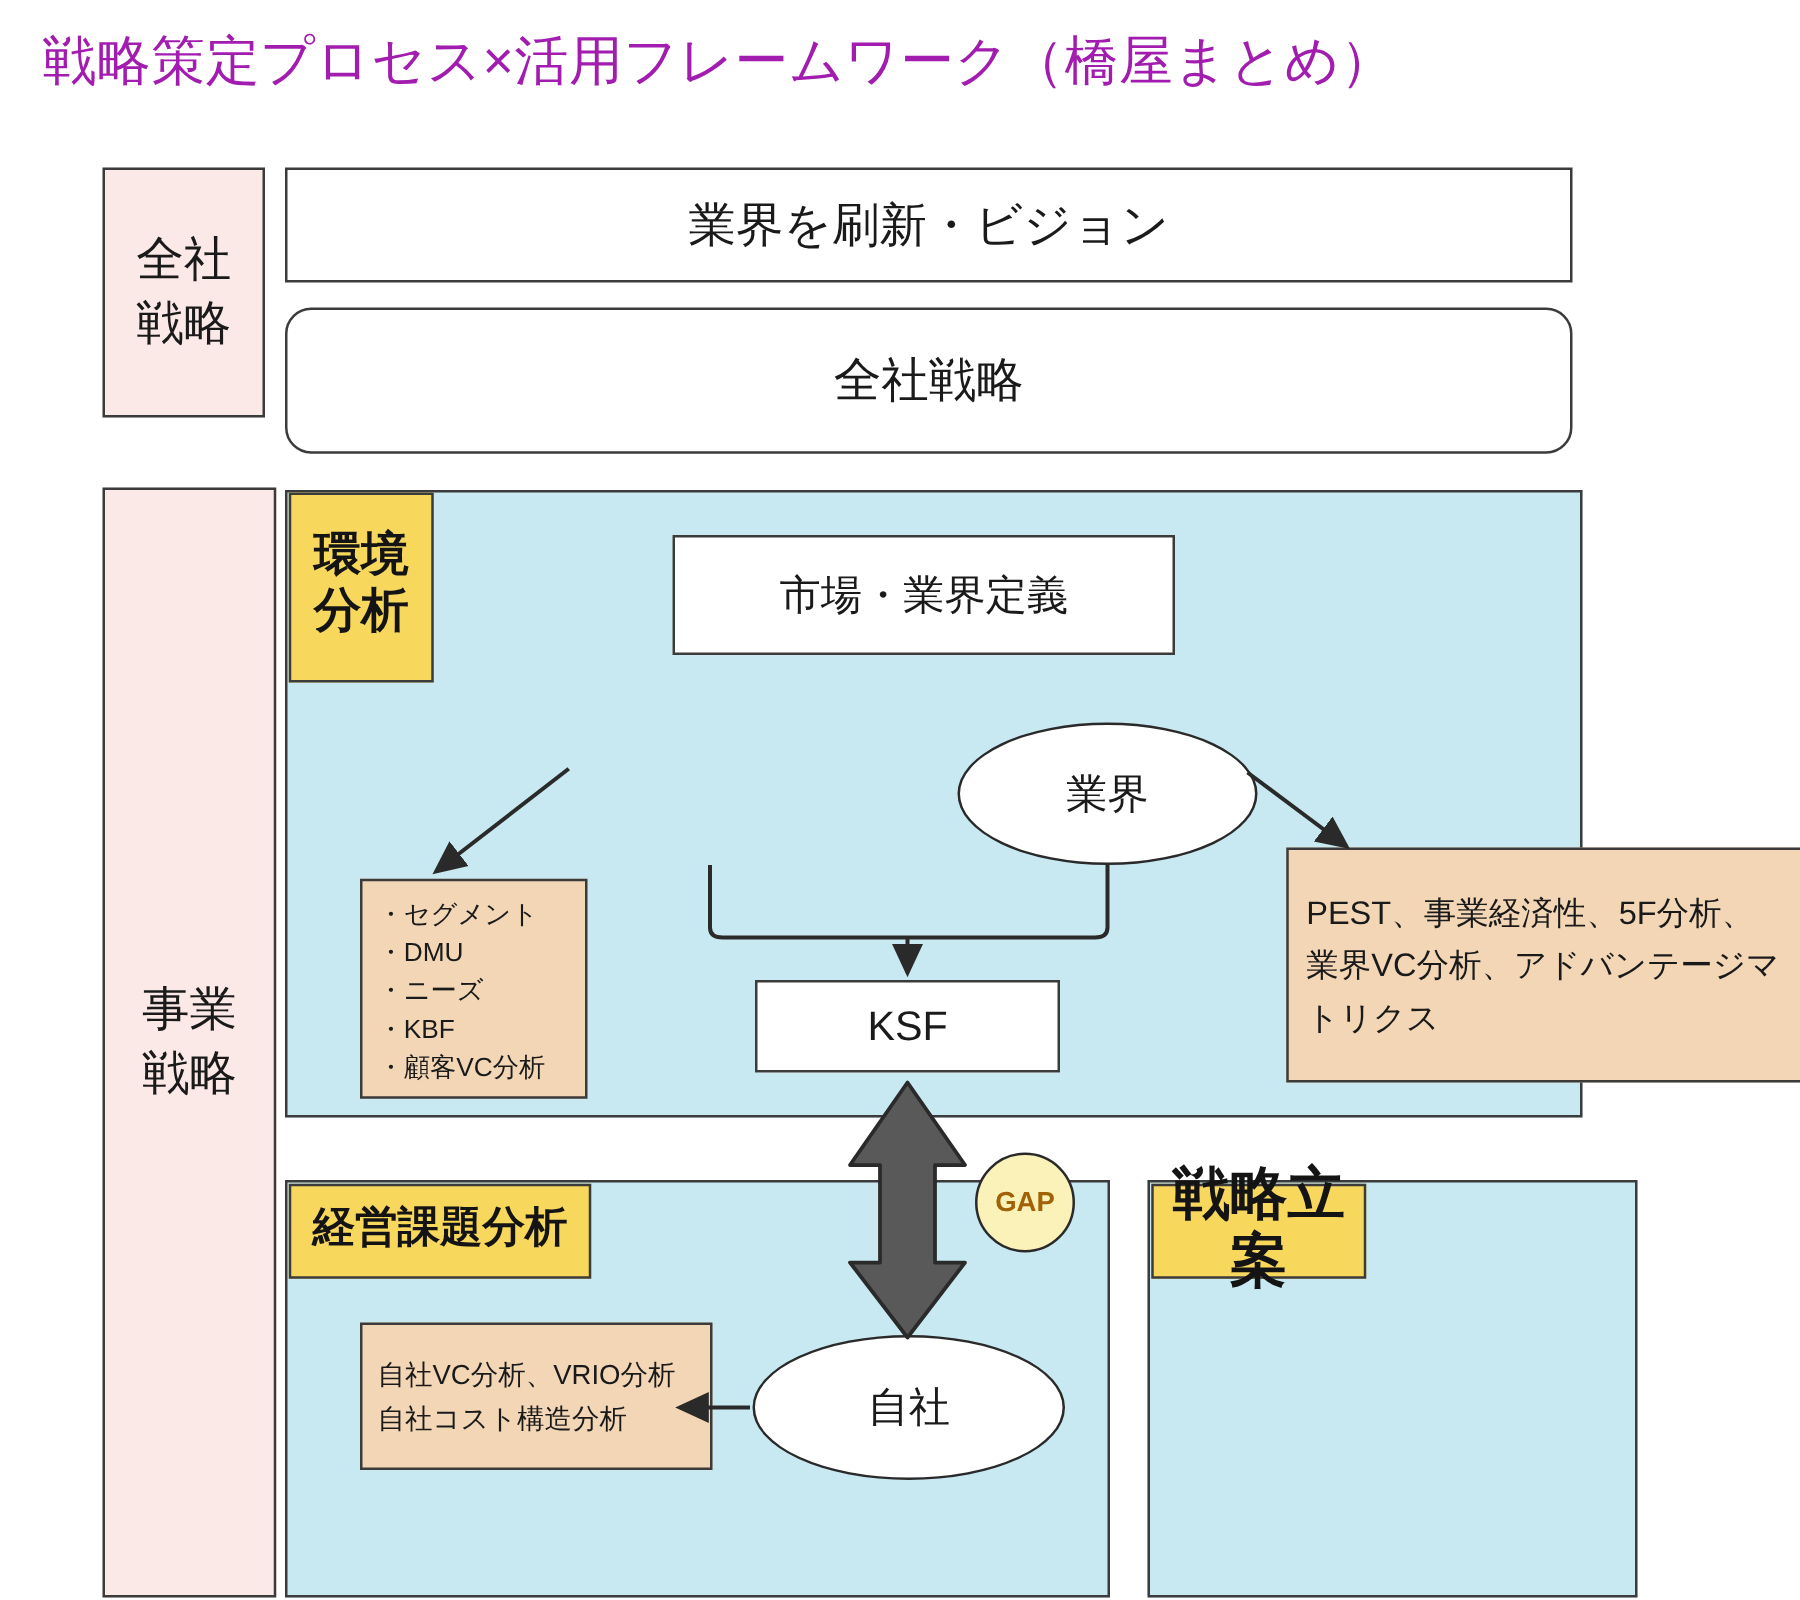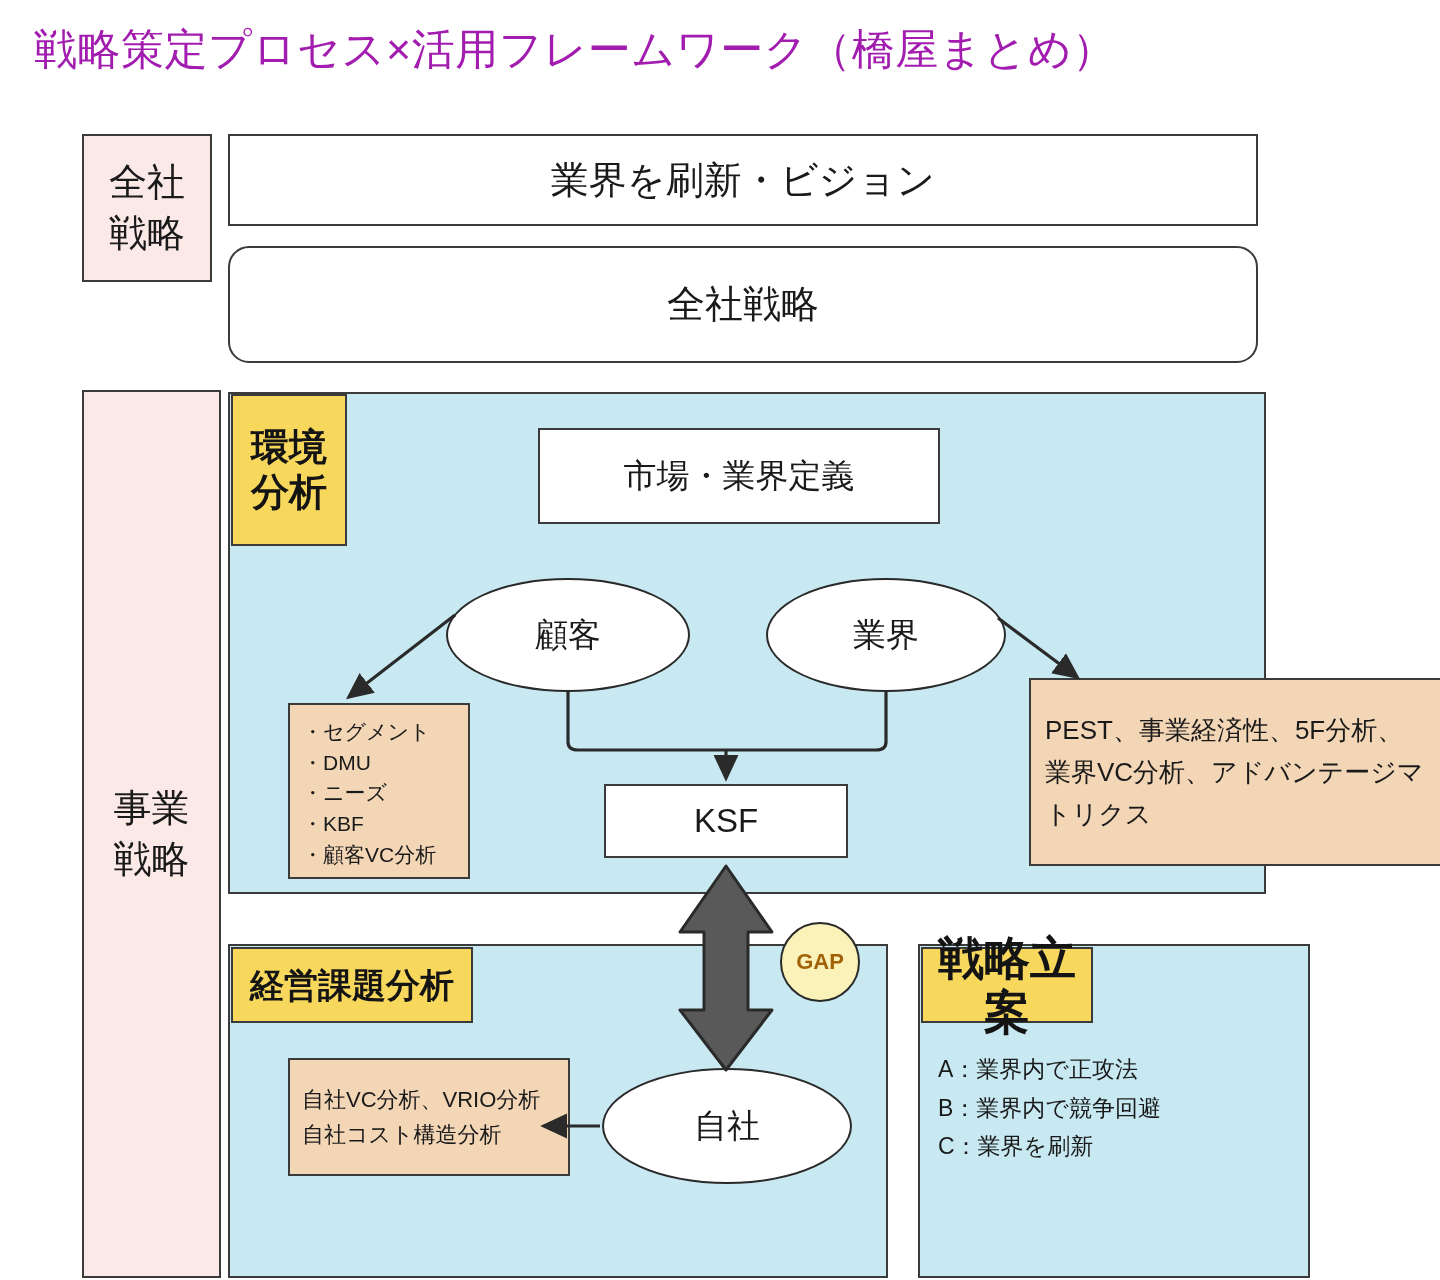--- a/index.html
+++ b/index.html
@@ -27,21 +27,21 @@
 
   
   .rail{
     background:#FBE9E7;
     border:2.5px solid #3b3b3b;
     display:flex;align-items:center;justify-content:center;
     text-align:center;
     font-size:38px;line-height:1.35;
     color:#1a1a1a;
   }
-  #rail-corp{left:82px;top:134px;width:130px;height:148px;}
+  #rail-corp{left:82px;top:134px;width:130px;height:200px;}
   #rail-biz{left:82px;top:390px;width:139px;height:888px;}
 
   
   .whitebox{
     background:#ffffff;
     border:2.5px solid #3b3b3b;
     display:flex;align-items:center;justify-content:center;
     font-size:38px;color:#1a1a1a;
   }
   #box-vision{left:228px;top:134px;width:1030px;height:92px;}
@@ -58,20 +58,21 @@
 
   
   .badge{
     background:#F7D85C;
     border:2.5px solid #3b3b3b;
     display:flex;align-items:center;justify-content:center;
     text-align:center;
     font-weight:bold;
     color:#141414;
     line-height:1.18;
+    font-family:Liberation Mono, monospace;
   }
   #badge-env{left:231px;top:394px;width:116px;height:152px;font-size:38px;}
   #badge-issue{left:231px;top:947px;width:242px;height:76px;font-size:34px;}
   #badge-plan{left:921px;top:947px;width:172px;height:76px;font-size:46px;}
 
   
   .tan{
     background:#F3D6B6;
     border:2.5px solid #3b3b3b;
     color:#1a1a1a;
@@ -198,21 +199,20 @@
 
   <div class="abs badge" id="badge-env">
     <div>
       <div>環境</div>
       <div>分析</div>
     </div>
   </div>
 
   <div class="abs" id="box-market">市場・業界定義</div>
 
-  <div class="abs ellipse" id="el-customer">顧客</div>
   <div class="abs ellipse" id="el-industry">業界</div>
 
   <div class="abs tan bullets" id="tan-customer">
     <div>・セグメント</div>
     <div>・DMU</div>
     <div>・ニーズ</div>
     <div>・KBF</div>
     <div>・顧客VC分析</div>
   </div>
 
@@ -233,19 +233,14 @@
     <div>
       <div>自社VC分析、VRIO分析</div>
       <div>自社コスト構造分析</div>
     </div>
   </div>
 
   <div class="abs ellipse" id="el-own">自社</div>
 
   <div class="abs badge" id="badge-plan">戦略立案</div>
 
-  <div class="abs" id="plan-list">
-    <div>A：業界内で正攻法</div>
-    <div>B：業界内で競争回避</div>
-    <div>C：業界を刷新</div>
-  </div>
 
 </div>
 
 </body></html>

